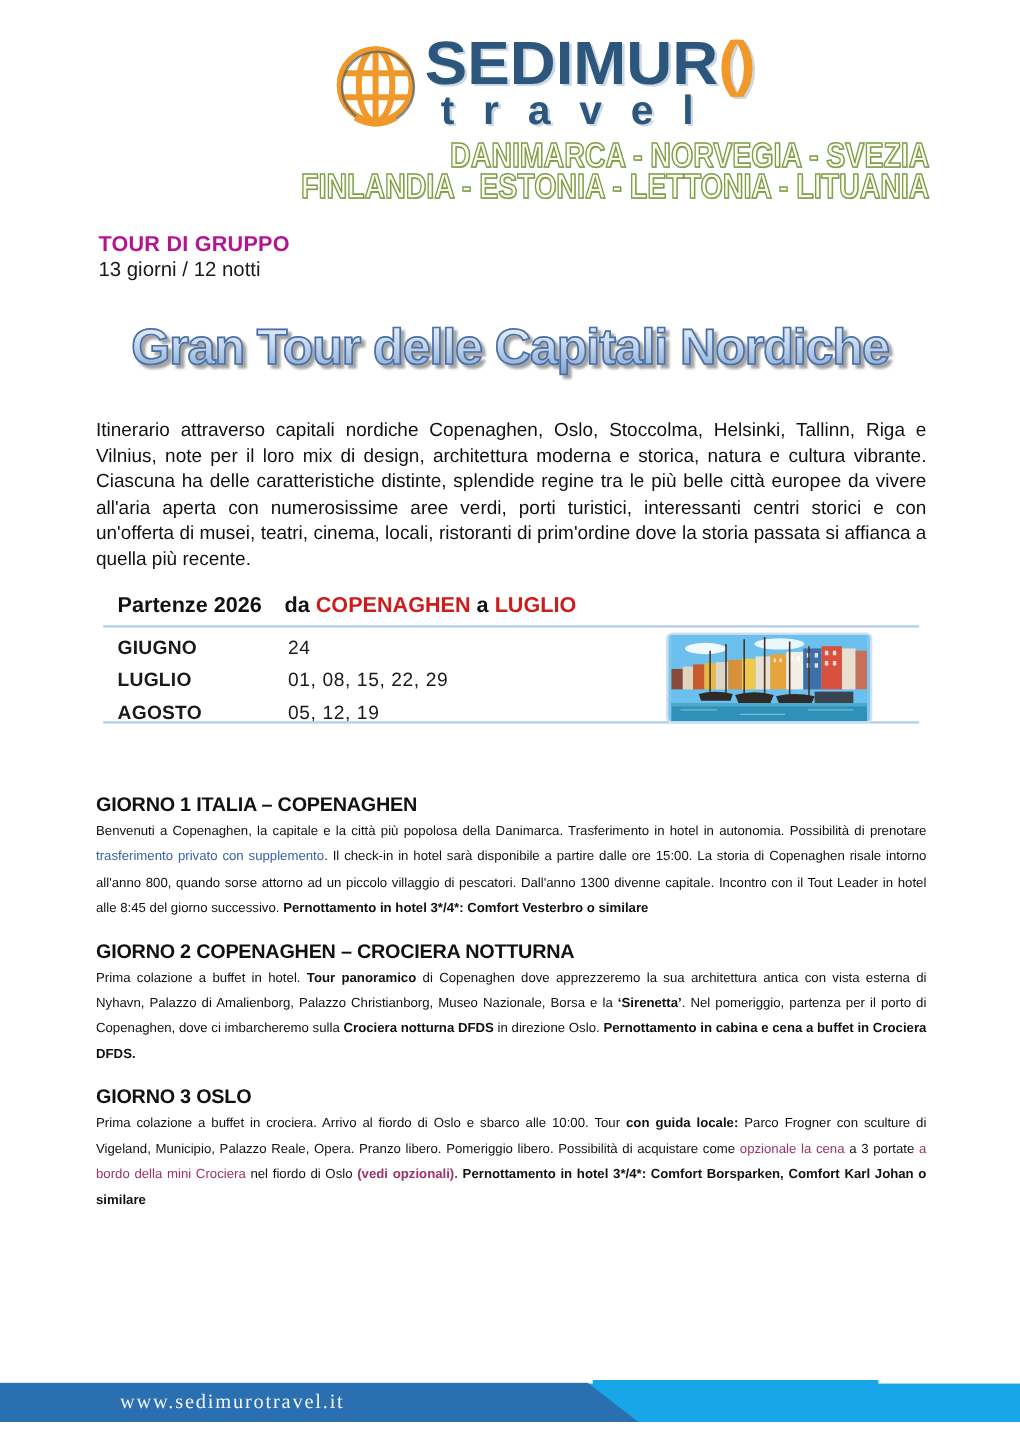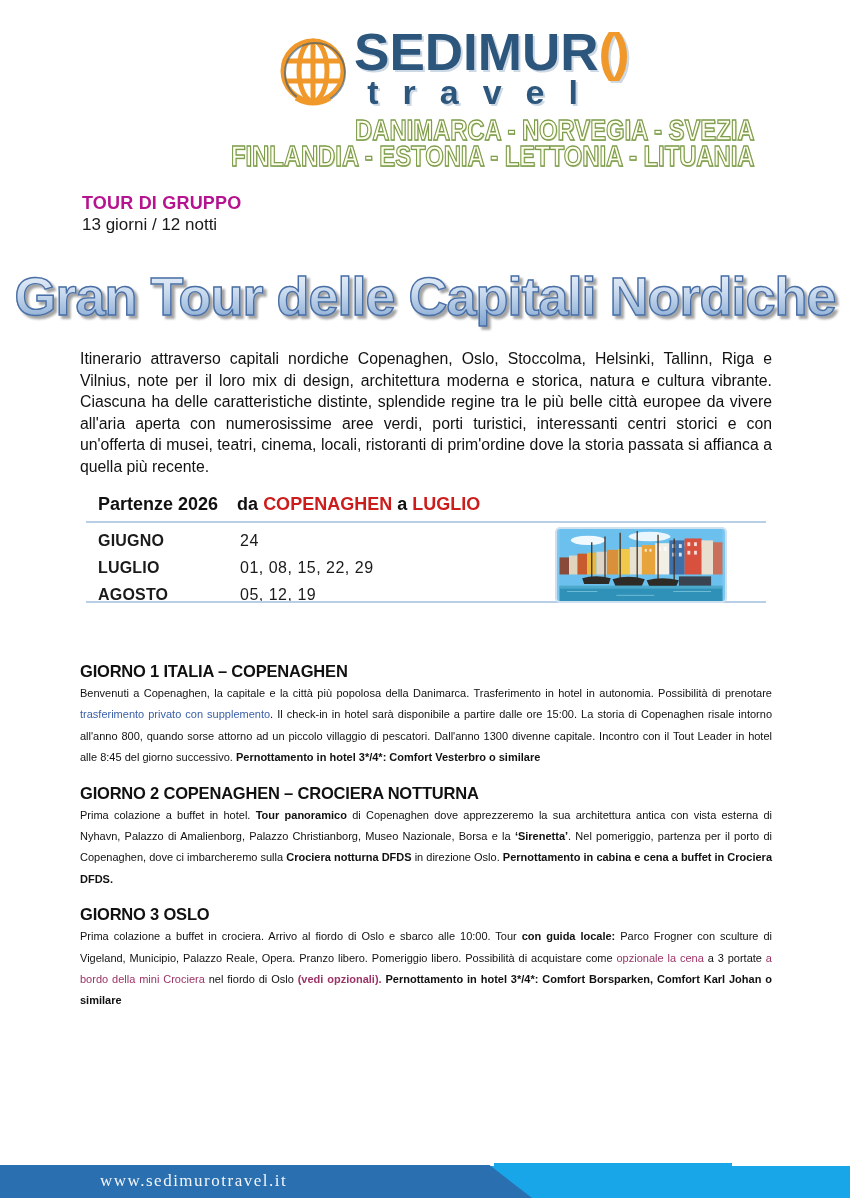--- a/index.html
+++ b/index.html
@@ -44,21 +44,21 @@
   }
   .logo-main .paren { color: #f0992a; letter-spacing: -4px; }
   .logo-sub {
     font-size: 34px; font-weight: bold; color: #2d567c;
     letter-spacing: 24px; line-height: 0.8; margin-top: 2px;
     text-shadow: 2px 2px 0 #ccd8e4;
     white-space: nowrap;
   }
   
   .countries {
-    position: absolute; right: 96px; top: 117px;
+    position: absolute; right: 76px; top: 117px;
     text-align: right; line-height: 26px;
     font-weight: bold;
     color: #fffdec;
     -webkit-text-stroke: 1.3px #7c9c4e;
     text-shadow: 1px 1px 0 #b9cc92;
     white-space: nowrap;
   }
   .countries div { transform: scaleX(0.82); transform-origin: right; font-size: 29px; }
 
   
@@ -70,21 +70,21 @@
     position: absolute; left: 82px; top: 215px;
     color: #1a1a1a; font-size: 17px;
   }
 
   
   .big-title {
     position: absolute; left: 0; top: 265px; width: 100%;
     text-align: center;
   }
   .big-title span {
-    font-size: 54px; font-weight: bold; letter-spacing: -1px;
+    font-size: 42px; font-weight: bold; letter-spacing: -1px;
     background: linear-gradient(to bottom, #f0f5fb 0%, #c9daee 45%, #7fa3cf 100%);
     -webkit-background-clip: text; background-clip: text;
     color: transparent;
     -webkit-text-stroke: 1.4px #4a6fa5;
   }
   .big-title { filter: drop-shadow(3px 3px 1px rgba(90,90,90,0.55)); }
 
   
   .intro {
     position: absolute; left: 80px; top: 348px; width: 692px;
@@ -131,21 +131,21 @@
   .day-body {
     font-size: 11px; line-height: 21.4px; color: #111;
     text-align: justify;
   }
   .seg-bold { font-weight: bold; }
   .seg-link { color: #3a60a8; }
   .seg-accent { color: #9c3366; }
   .seg-accent-bold { color: #9c3366; font-weight: bold; }
 
   
-  .footer { position: absolute; left: 0; bottom: 4px; width: 732px; height: 36px; }
+  .footer { position: absolute; left: 0; bottom: 17px; width: 732px; height: 36px; }
   .footer-light {
     position: absolute; left: 0; bottom: 0; width: 850px; height: 32px;
     background: #18a6e8;
   }
   .footer-light-hi {
     position: absolute; right: 0; bottom: 0; width: 238px; height: 35px;
     background: #18a6e8;
   }
   .footer-dark {
     position: absolute; left: 0; bottom: 0; width: 532px; height: 33px;

